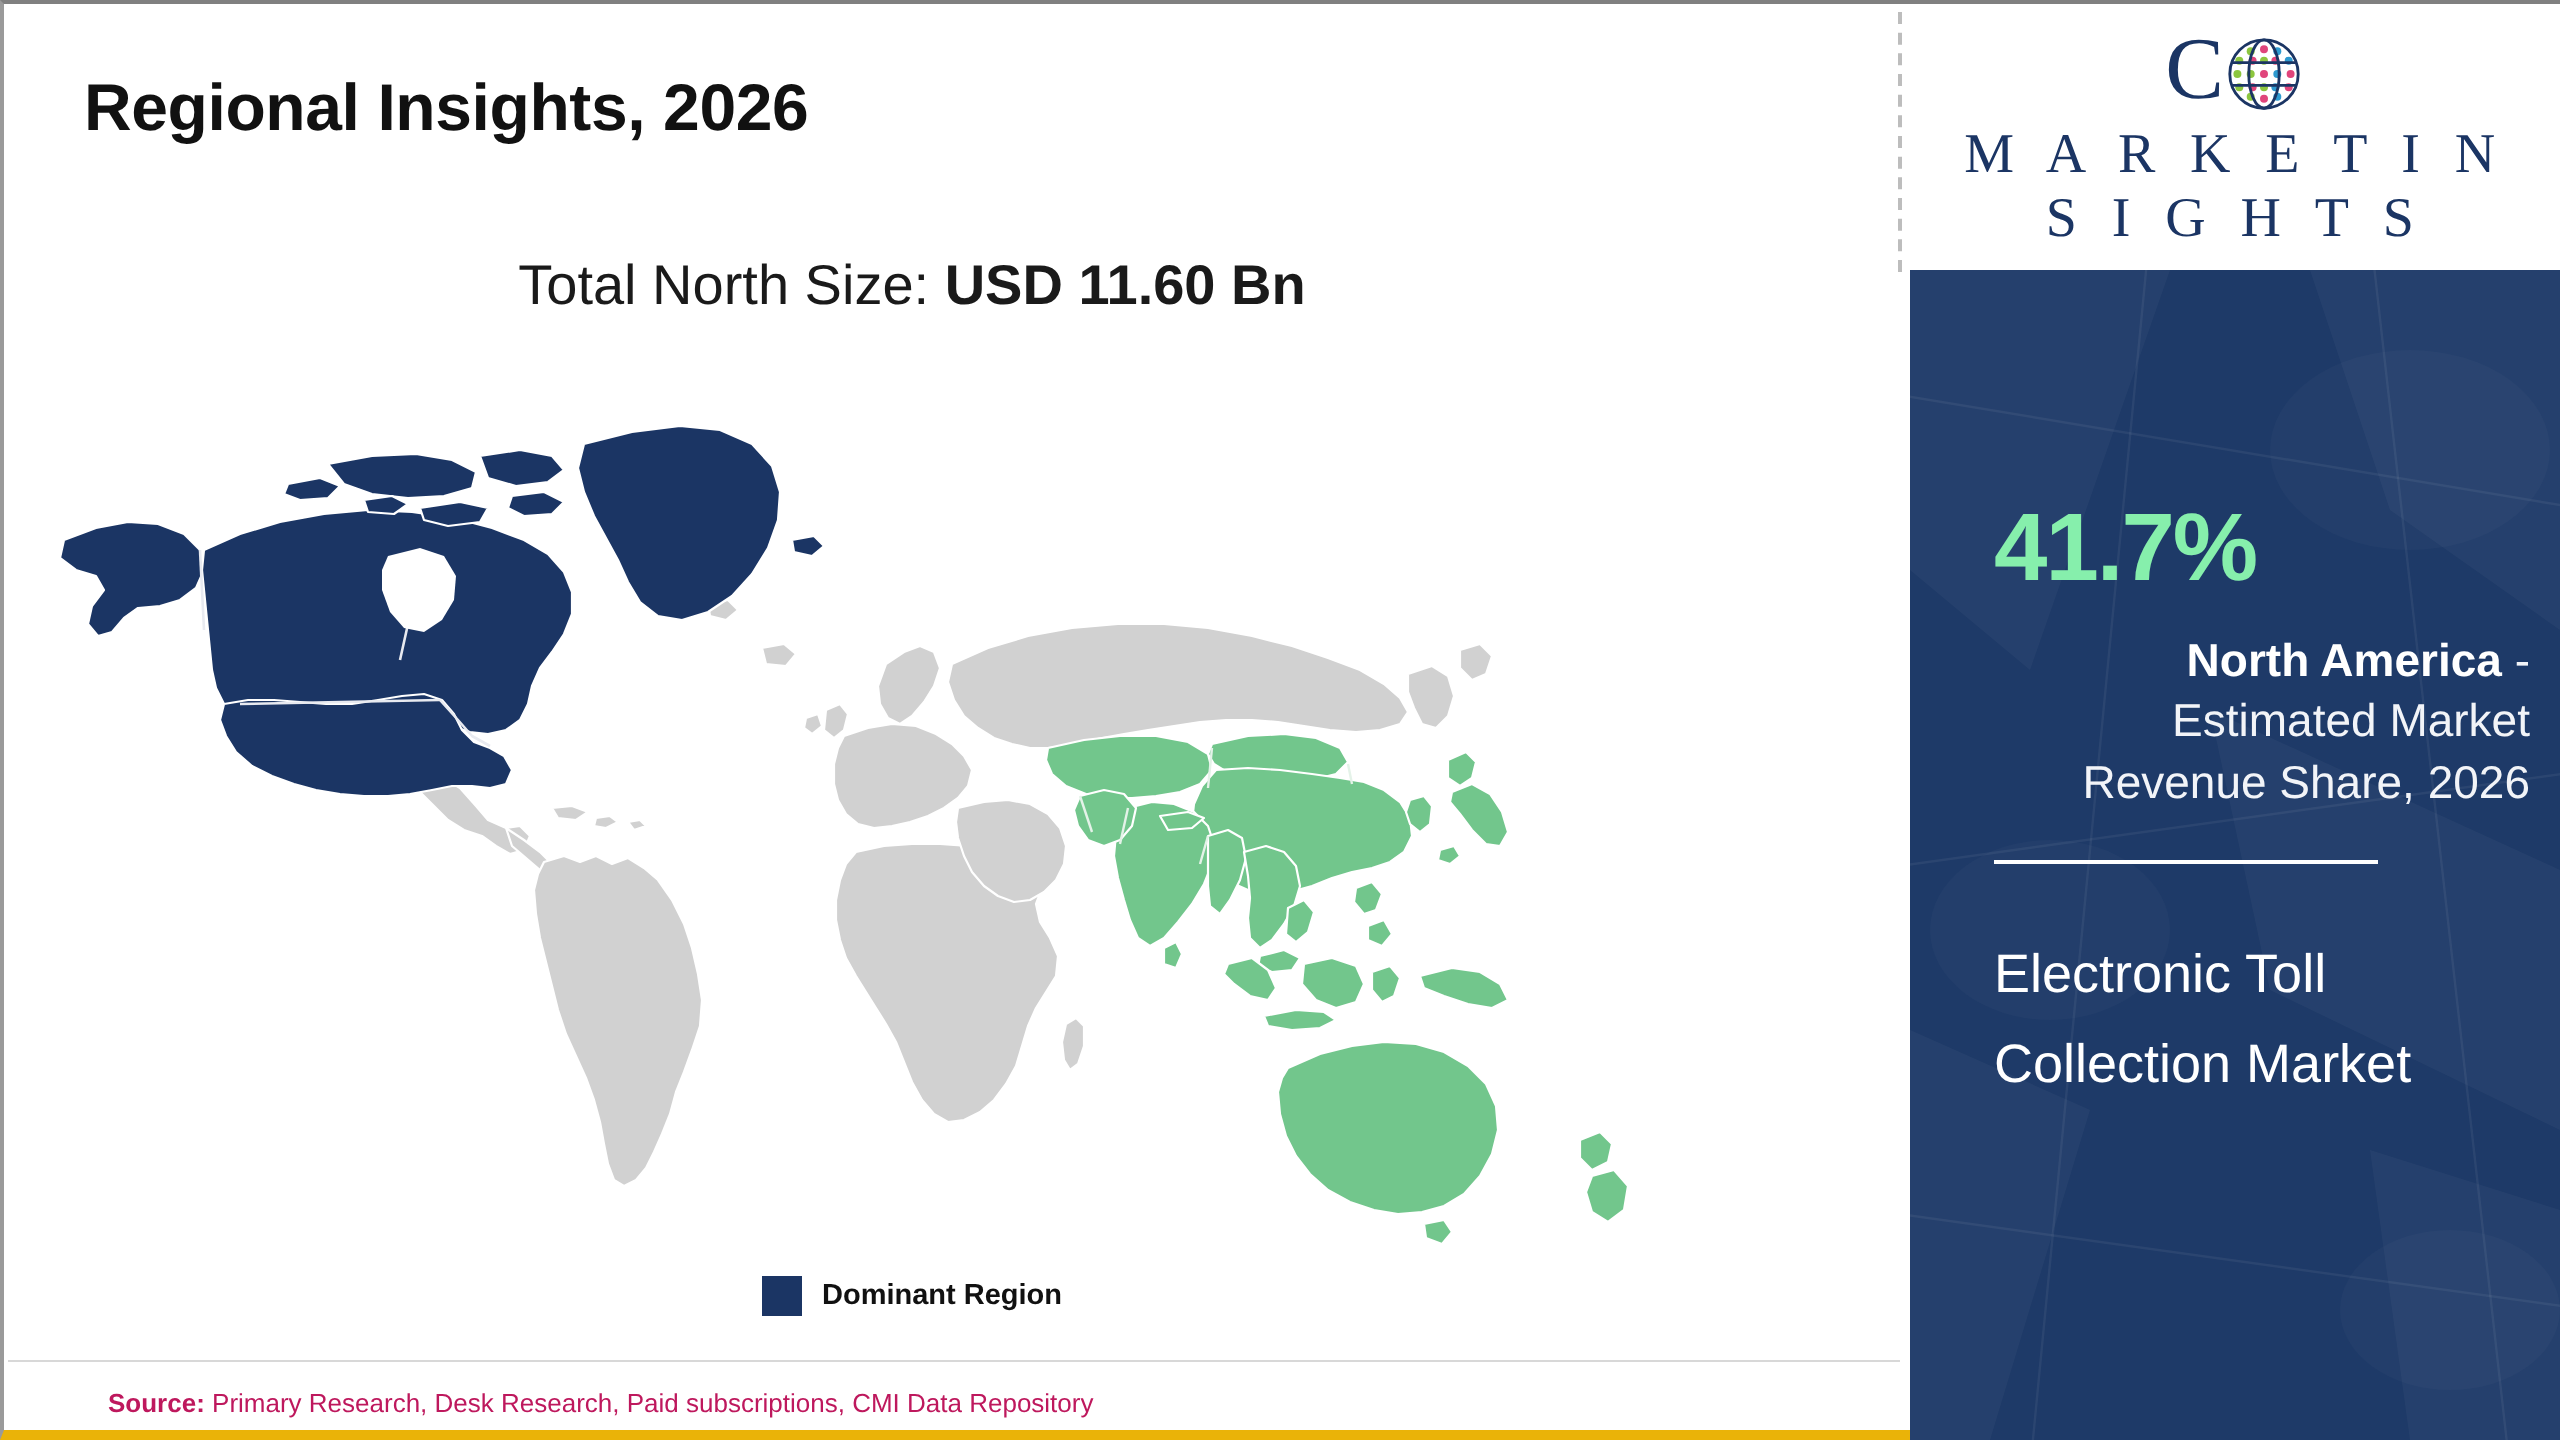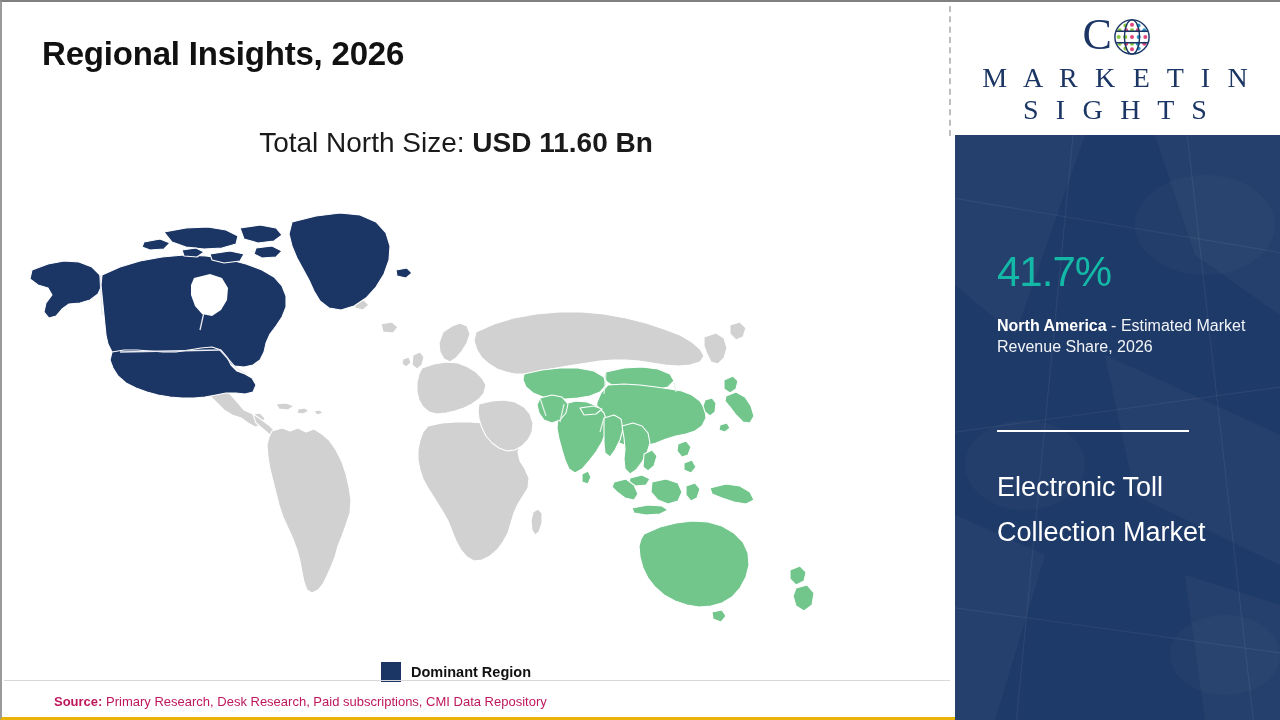--- a/index.html
+++ b/index.html
@@ -7,21 +7,21 @@
     width:1280px;height:720px;overflow:hidden;
     background:#ffffff;
     font-family:"Liberation Sans", sans-serif;
     -webkit-font-smoothing:antialiased;
   }
   .frame{
     position:absolute;left:0;top:0;width:1280px;height:720px;
     box-sizing:border-box;
     border-top:2px solid #808080;
     border-left:2px solid #9a9a9a;
-    border-bottom:3px solid #eab308;
+    border-bottom:5px solid #eab308;
     background:#ffffff;
   }
   
   .left-pane{position:absolute;left:0;top:0;width:948px;height:720px;}
   .page-title{
     position:absolute;left:40px;top:33px;
     font-size:33px;font-weight:bold;color:#111111;
     letter-spacing:-0.2px;
   }
   .market-size{
@@ -38,21 +38,21 @@
 
   
   .map-wrap{position:absolute;left:22px;top:180px;width:870px;height:440px;}
   .map-wrap svg{display:block;width:100%;height:100%;}
 
   
   .legend{
     position:absolute;left:0;top:636px;width:908px;
     display:flex;justify-content:center;align-items:center;gap:66px;
   }
-  .legend-item{display:flex;align-items:center;gap:10px;margin-top:24px;}
+  .legend-item{display:flex;align-items:center;gap:10px;}
   .swatch{width:20px;height:20px;display:block;}
   .legend-label{font-size:14.5px;font-weight:bold;color:#111111;}
 
   
   .source-rule{
     position:absolute;left:2px;top:678px;width:946px;height:1px;background:#d8d8d8;
   }
   .source{
     position:absolute;left:52px;top:692px;
     font-size:13px;color:#be185d;white-space:nowrap;
@@ -83,26 +83,26 @@
   
   .stat-panel{
     position:absolute;left:953px;top:133px;width:325px;height:585px;
     background:#1e3a68;overflow:hidden;
   }
   .panel-texture{position:absolute;inset:0;}
   .panel-texture svg{display:block;width:100%;height:100%;}
   .panel-inner{position:absolute;left:0;top:0;width:325px;height:585px;}
   .stat-value{
     position:absolute;left:42px;top:116px;
-    font-size:42px;font-weight:normal;color:#14b8a6;line-height:1;
+    font-size:48px;font-weight:bold;color:#86efac;line-height:1;
     letter-spacing:-1px;
   }
   .stat-desc{
     position:absolute;left:42px;top:180px;width:268px;
-    font-size:16px;color:#f2f4f8;line-height:1.32;
+    font-size:23px;color:#f2f4f8;line-height:1.32;text-align:right;
   }
   .stat-desc b{font-weight:bold;color:#ffffff;}
   .stat-rule{
     position:absolute;left:42px;top:295px;width:192px;height:2px;background:#ffffff;
   }
   .market-name{
     position:absolute;left:42px;top:330px;width:250px;
     font-size:27px;color:#ffffff;line-height:1.66;font-weight:normal;
   }
 </style>

